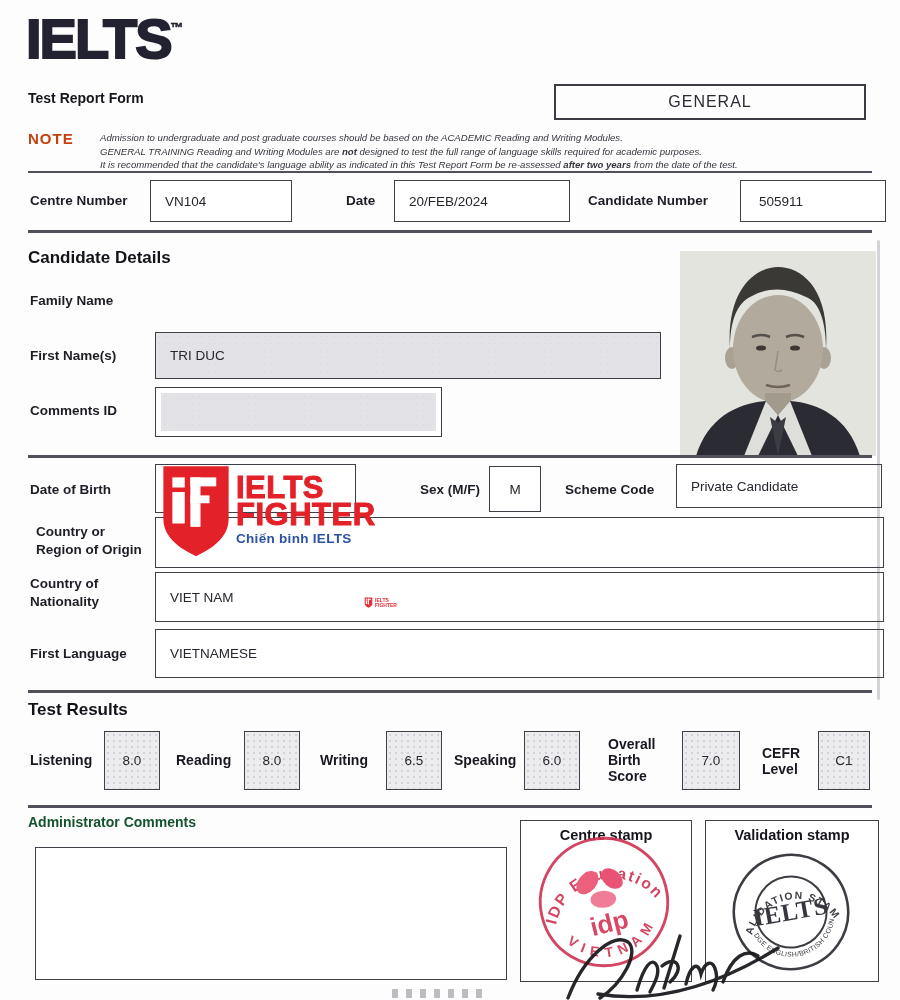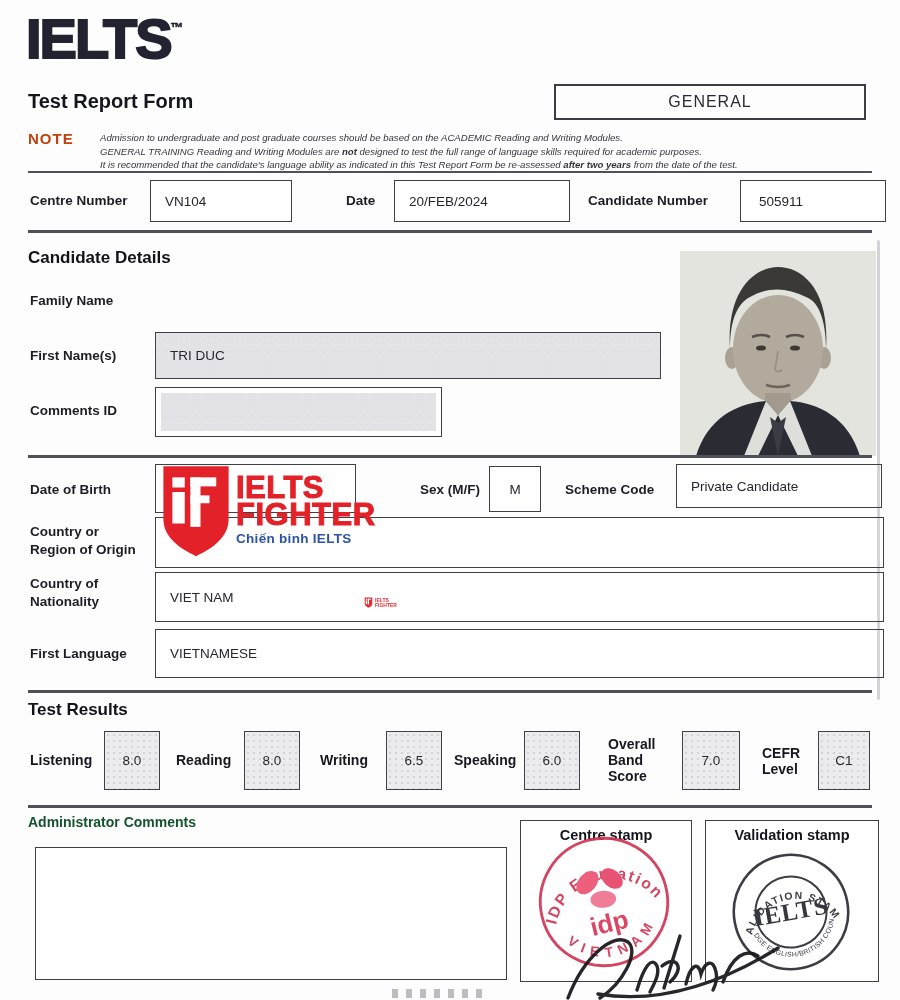--- a/index.html
+++ b/index.html
@@ -4,21 +4,21 @@
 <style>
   html,body{margin:0;padding:0;background:#ffffff;}
   #page{position:relative;width:900px;height:1000px;background:#fdfdfe;overflow:hidden;
         font-family:"Liberation Sans",sans-serif;color:#1c1c24;}
   .abs{position:absolute;}
 
   
   .ielts-logo{left:26px;top:6px;font-size:56px;font-weight:bold;color:#222230;
               letter-spacing:-2px;-webkit-text-stroke:2px #222230;}
   .tm{font-size:13px;-webkit-text-stroke:0.5px #222230;vertical-align:26px;letter-spacing:0;}
-  .form-title{left:28px;top:90px;font-size:20px;font-weight:bold;color:#15151d;text-align:center;}
+  .form-title{left:28px;top:90px;font-size:14px;font-weight:bold;color:#15151d;text-align:center;}
   .academic-box{left:554px;top:84px;width:308px;height:32px;border:2px solid #3c3c44;
                 display:flex;align-items:center;justify-content:center;font-size:16px;
                 letter-spacing:1px;color:#2a2a32;}
 
   
   .note-label{left:28px;top:130px;font-size:15px;font-weight:bold;color:#c2410c;letter-spacing:1px;}
   .note-lines{left:100px;top:131px;width:782px;font-size:9.6px;font-style:italic;
               color:#34343c;line-height:13.5px;}
   .note-lines b{font-weight:bold;}
 
@@ -146,21 +146,21 @@
       <rect x="27" y="13" width="23" height="8" fill="#fff"></rect>
       <rect x="27" y="29" width="17" height="7" fill="#fff"></rect>
     </svg>
     <div style="margin-left:4px;margin-top:12px;">
       <div class="wm-text">IELTS</div>
       <div class="wm-text">FIGHTER</div>
       <div class="wm-tag">Chiến binh IELTS</div>
     </div>
   </div>
 
-  <div class="abs lbl" style="left:30px;top:523px;z-index:2;">
+  <div class="abs lbl" style="left:36px;top:523px;z-index:2;">
     <div>Country or</div>
     <div>Region of Origin</div>
   </div>
   <div class="abs fbox pad" style="left:155px;top:517px;width:713px;height:49px;">
       <span></span>
     </div>
 
   <div class="abs lbl" style="left:30px;top:575px;">
     <div>Country of</div>
     <div>Nationality</div>
@@ -204,21 +204,21 @@
   <div class="abs score-lbl" style="left:320px;top:752px;">Writing</div>
   <div class="abs fbox center dotted" style="left:386px;top:731px;width:54px;height:57px;">
       <span>6.5</span>
     </div>
 
   <div class="abs score-lbl" style="left:454px;top:752px;">Speaking</div>
   <div class="abs fbox center dotted" style="left:524px;top:731px;width:54px;height:57px;">
       <span>6.0</span>
     </div>
 
-  <div class="abs score-lbl" style="left:608px;top:736px;width:72px;">Overall Band Score</div>
+  <div class="abs score-lbl" style="left:608px;top:736px;width:72px;">Overall Birth Score</div>
   <div class="abs fbox center dotted" style="left:682px;top:731px;width:56px;height:57px;">
       <span>7.0</span>
     </div>
 
   <div class="abs score-lbl" style="left:762px;top:745px;width:52px;">CEFR Level</div>
   <div class="abs fbox center dotted" style="left:818px;top:731px;width:50px;height:57px;">
       <span>C1</span>
     </div>
 
   <div class="abs divider" style="top:805px;height:3px;"></div>

